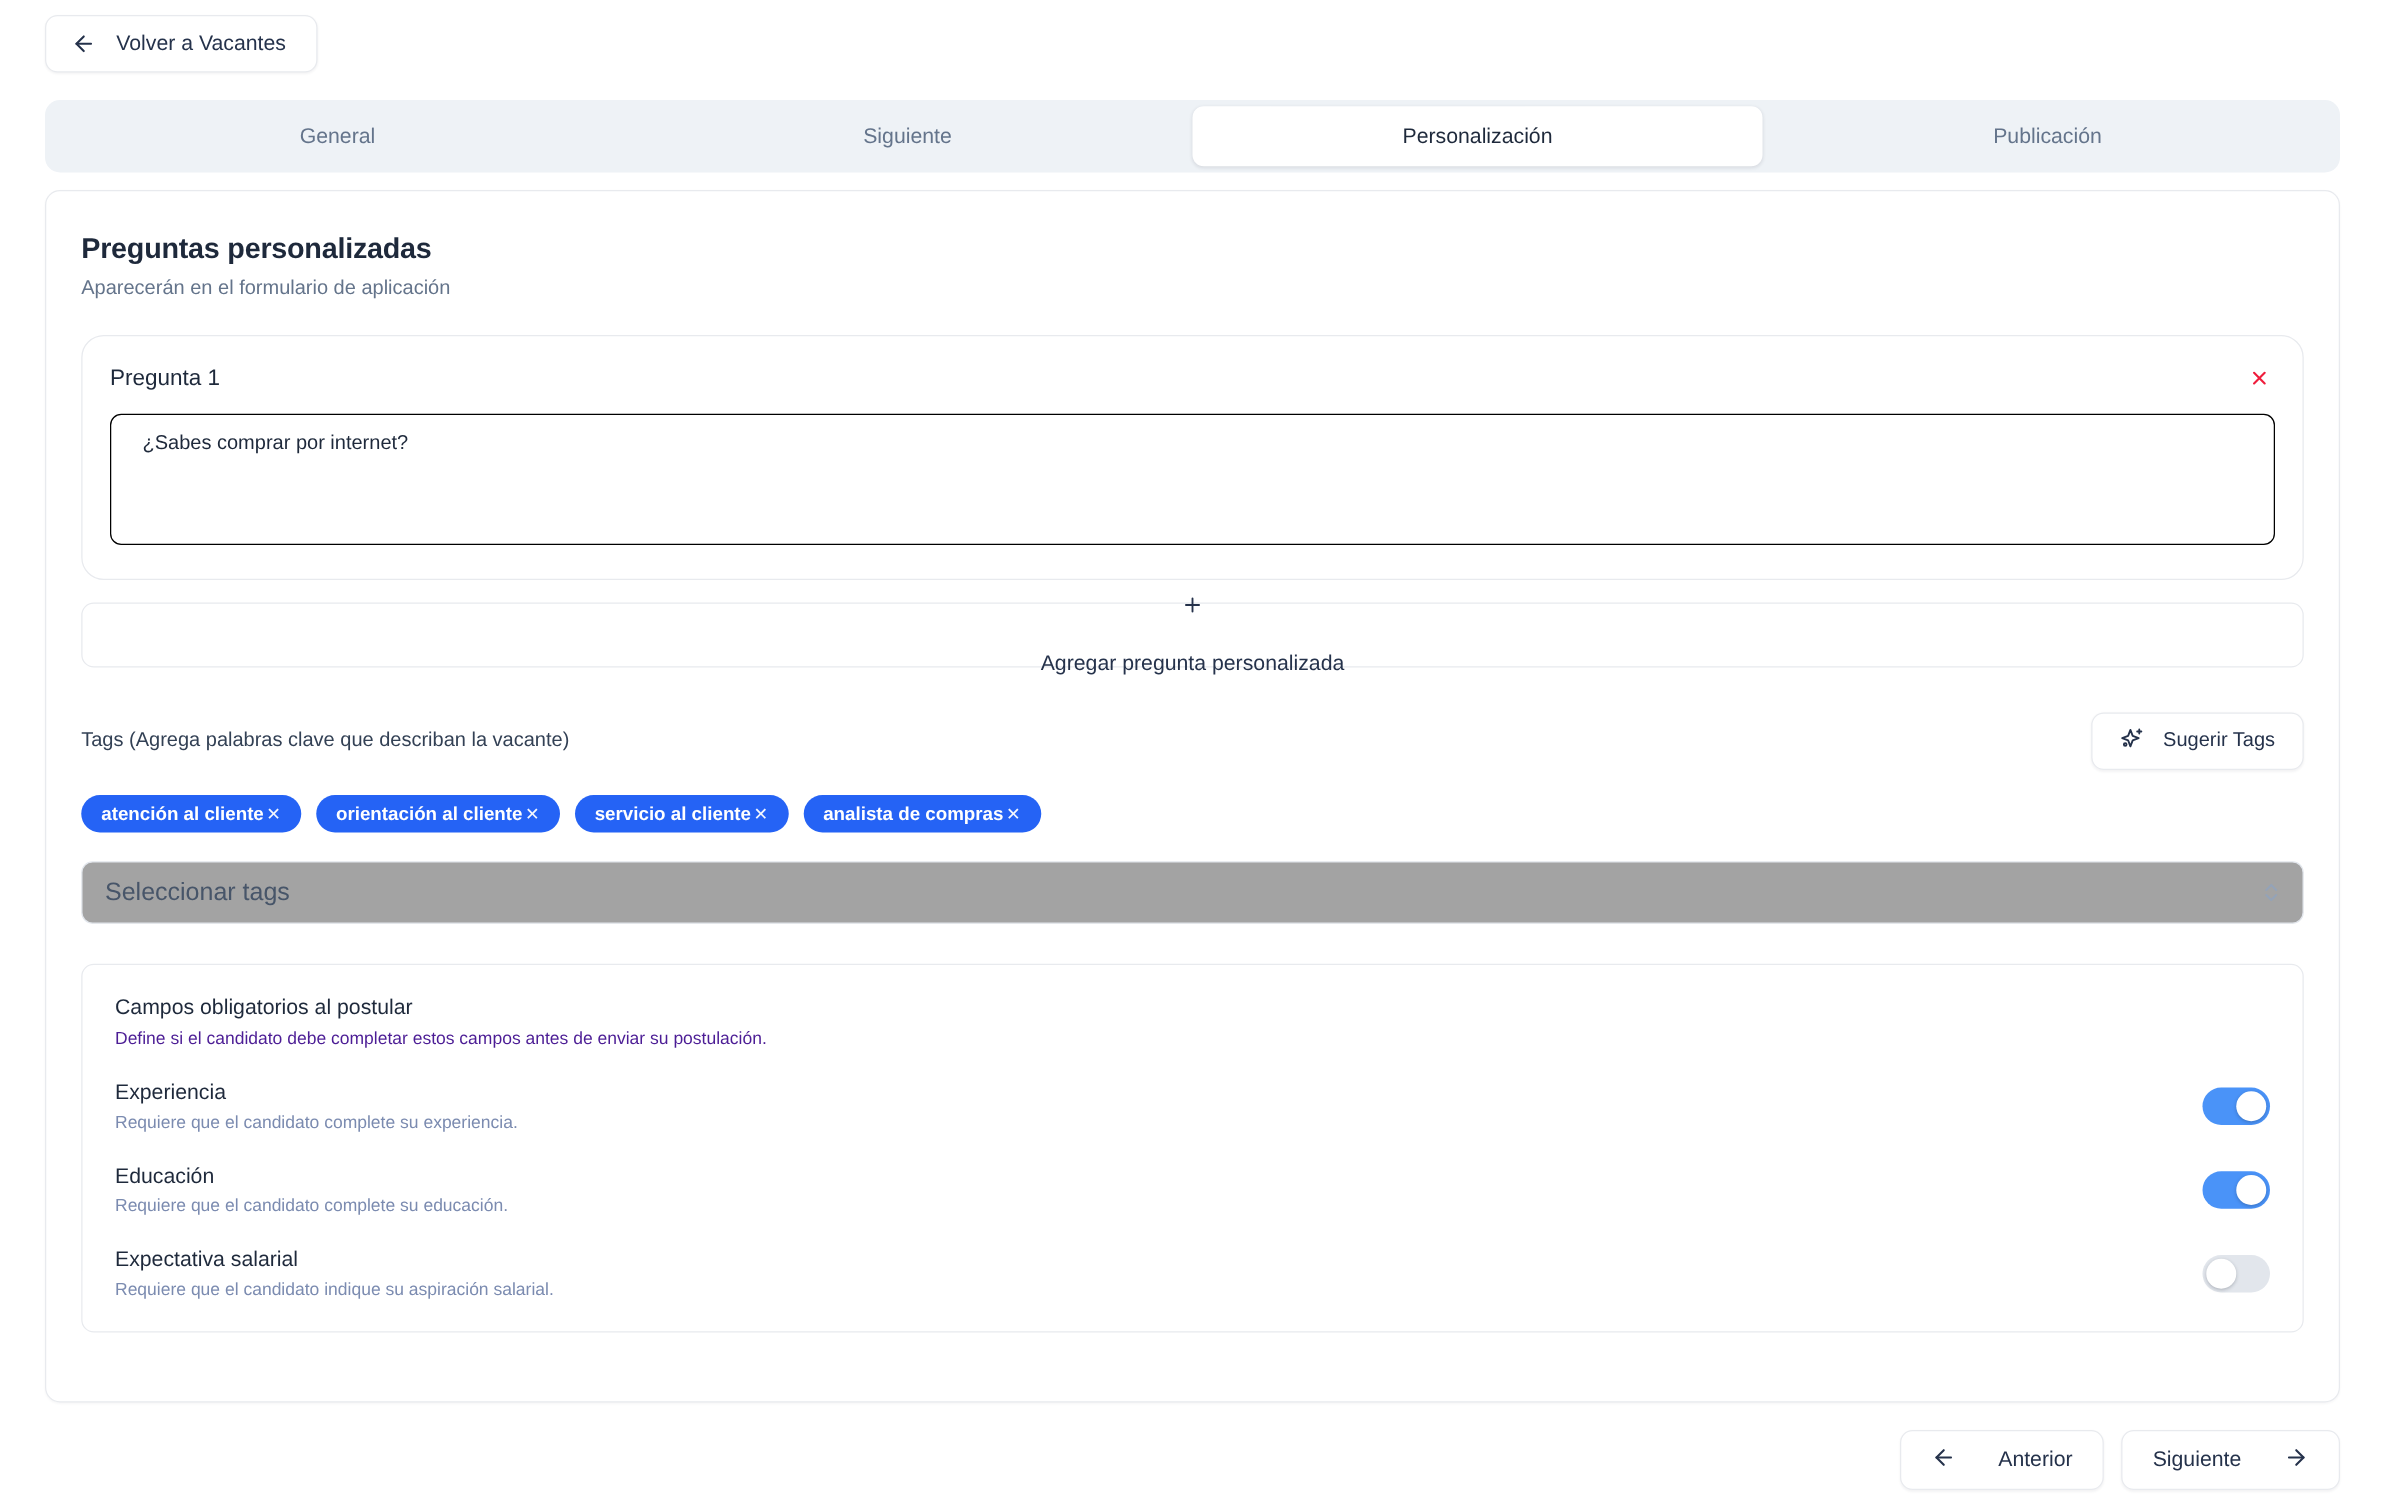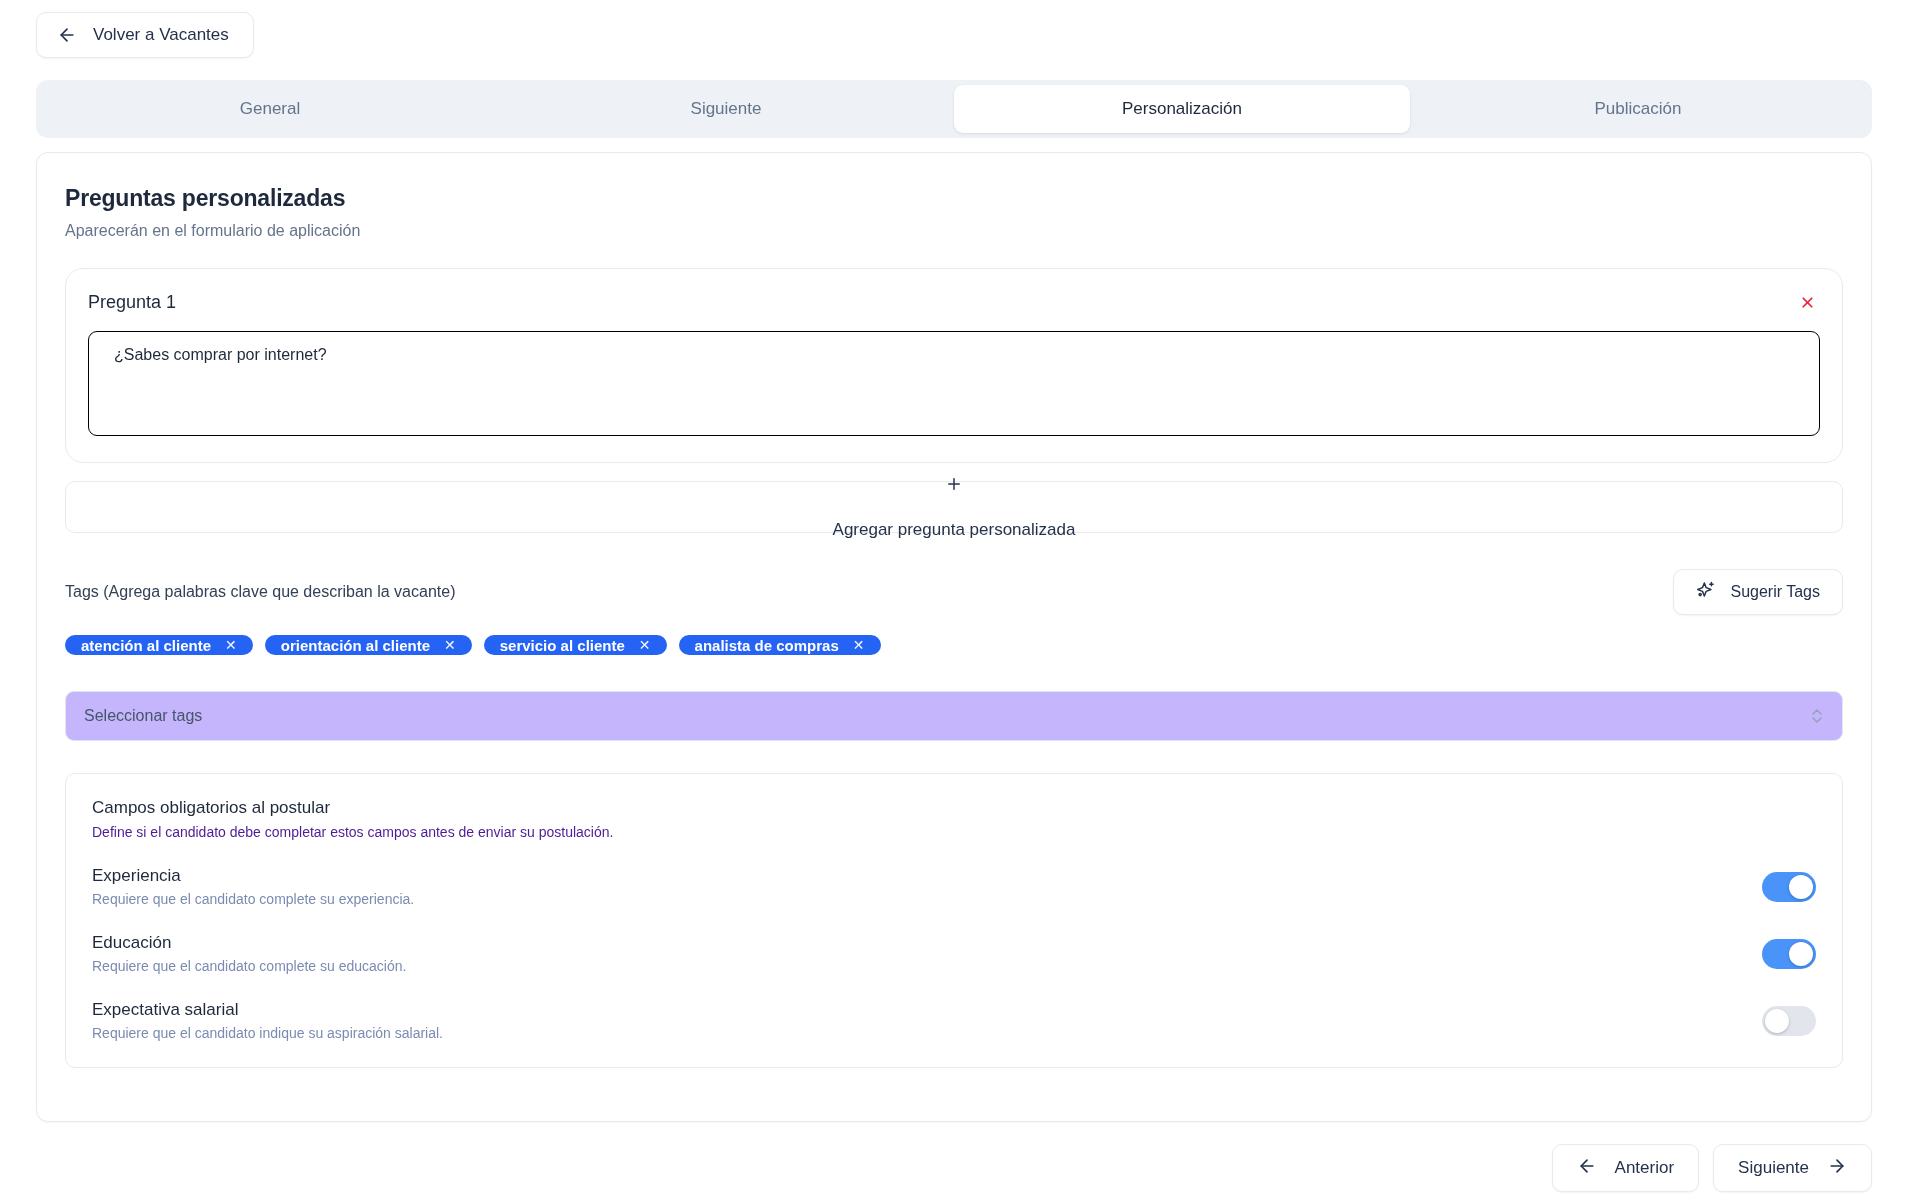--- a/index.html
+++ b/index.html
@@ -169,44 +169,44 @@
 
   .tag-list {
     margin-top: 20px;
     display: flex;
     gap: 12px;
     flex-wrap: wrap;
   }
   .tag {
     display: inline-flex;
     align-items: center;
-    gap: 14px;
-    height: 20px;
+    gap: 2px;
+    height: 30px;
     padding: 0 16px;
     border-radius: 17px;
     background: #2563f5;
     color: #ffffff;
     font-size: 15px;
     font-weight: 700;
     cursor: default;
   }
   .tag .tag-x { font-size: 14px; font-weight: 400; cursor: pointer; opacity:.95; }
 
   .tag-select {
-    margin-top: 36px;
+    margin-top: 23px;
     width: 100%;
     height: 50px;
     border: 1px solid #e2e6ec;
     border-radius: 9px;
-    background: #c4b5fd;
+    background: #a3a3a3;
     display: flex;
     align-items: center;
     justify-content: space-between;
     padding: 0 18px;
-    font-size: 16px;
+    font-size: 20px;
     color: #475569;
     cursor: pointer;
   }
   .chev { color:#94a3b8; font-size: 13px; line-height: 1; display:flex; flex-direction:column; }
 
   
   .req-panel {
     margin-top: 32px;
     border: 1px solid #e8eaee;
     border-radius: 10px;
@@ -248,21 +248,21 @@
   
   .footer {
     margin: 22px 36px 0 0;
     display: flex;
     justify-content: flex-end;
     gap: 14px;
   }
   .nav-btn {
     display: inline-flex;
     align-items: center;
-    gap: 18px;
+    gap: 34px;
     height: 48px;
     padding: 0 24px;
     background: #ffffff;
     border: 1px solid #e8eaee;
     border-radius: 10px;
     box-shadow: 0 1px 2px rgba(16,24,40,.05);
     font-size: 17px;
     font-weight: 500;
     color: #25324b;
     cursor: pointer;

